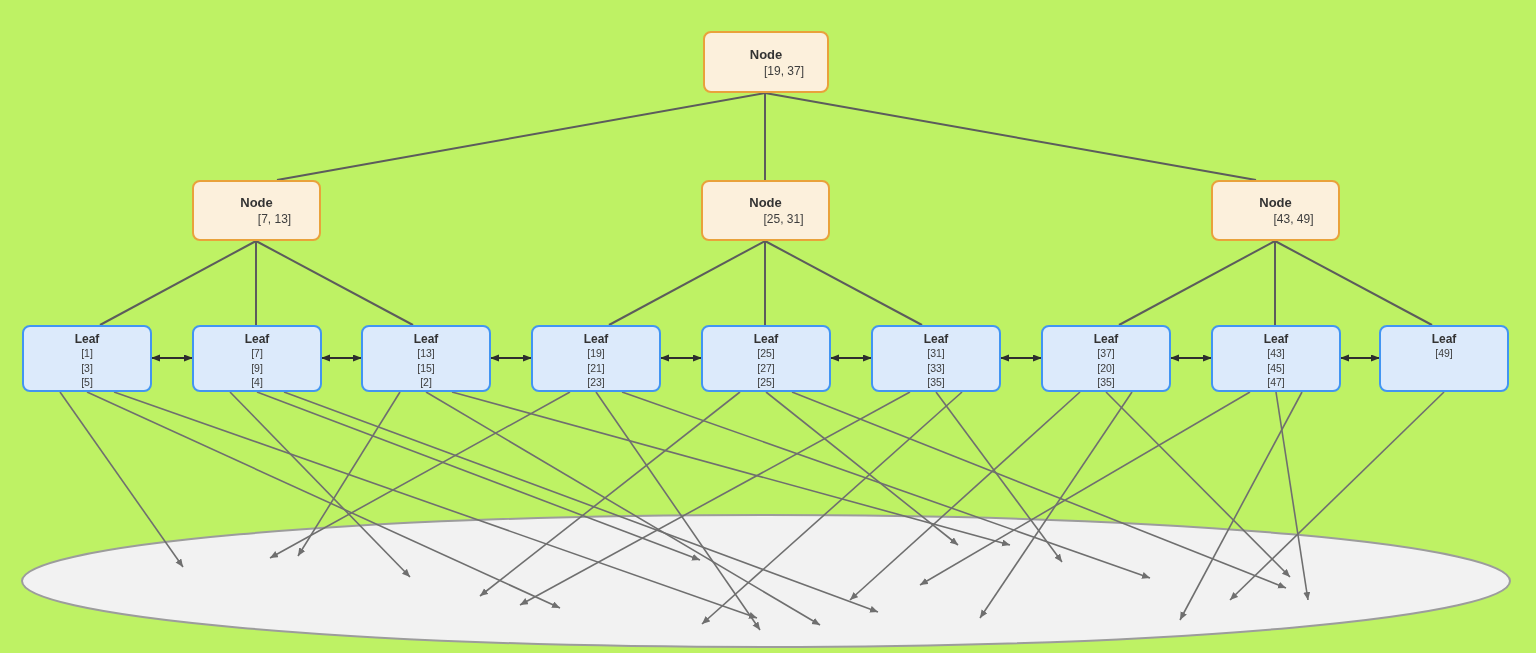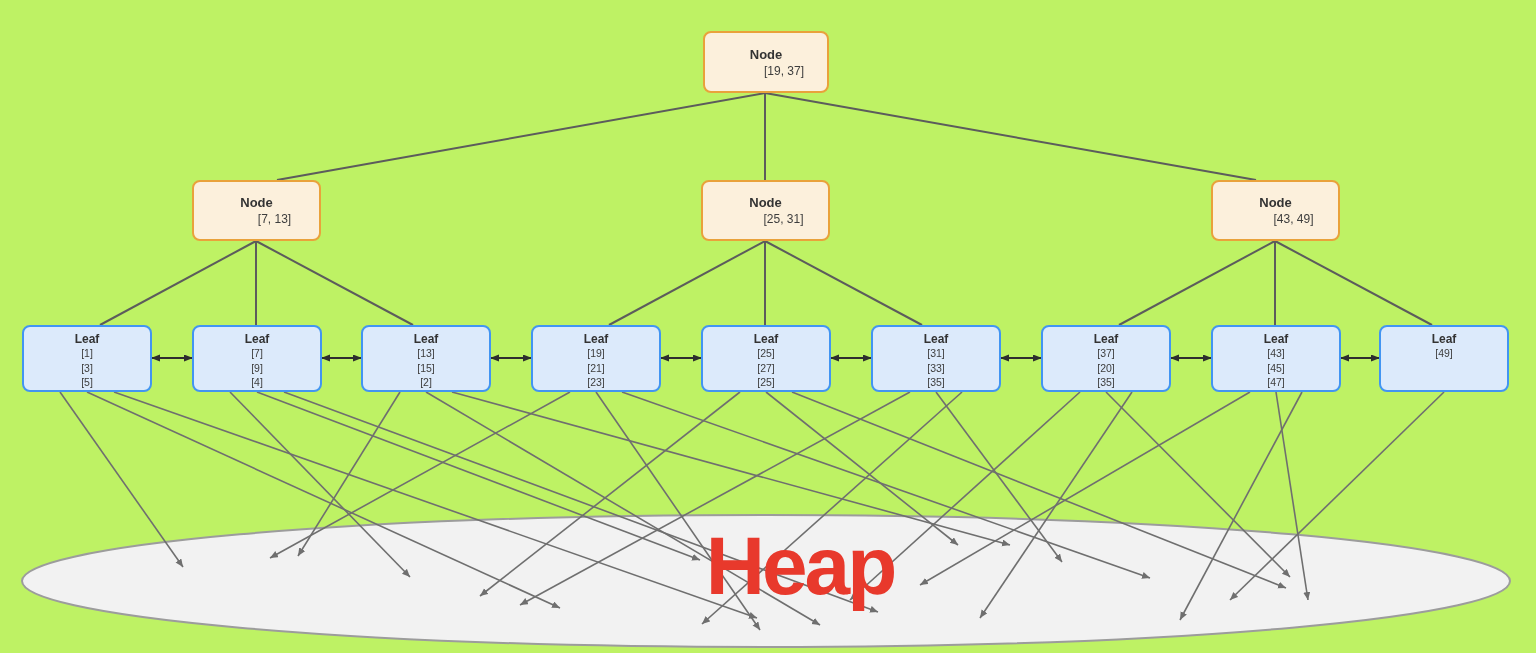--- a/index.html
+++ b/index.html
@@ -154,15 +154,14 @@
     <div class="lnode-title">Leaf</div>
     <div class="lnode-val">[43]</div>
     <div class="lnode-val">[45]</div>
     <div class="lnode-val">[47]</div>
   </div>
   <div class="lnode" style="left:1379px;top:325px;">
     <div class="lnode-title">Leaf</div>
     <div class="lnode-val">[49]</div>
   </div>
 
-  <div class="heap-label">Heap</div>
 
 </div>
 
 </body></html>

